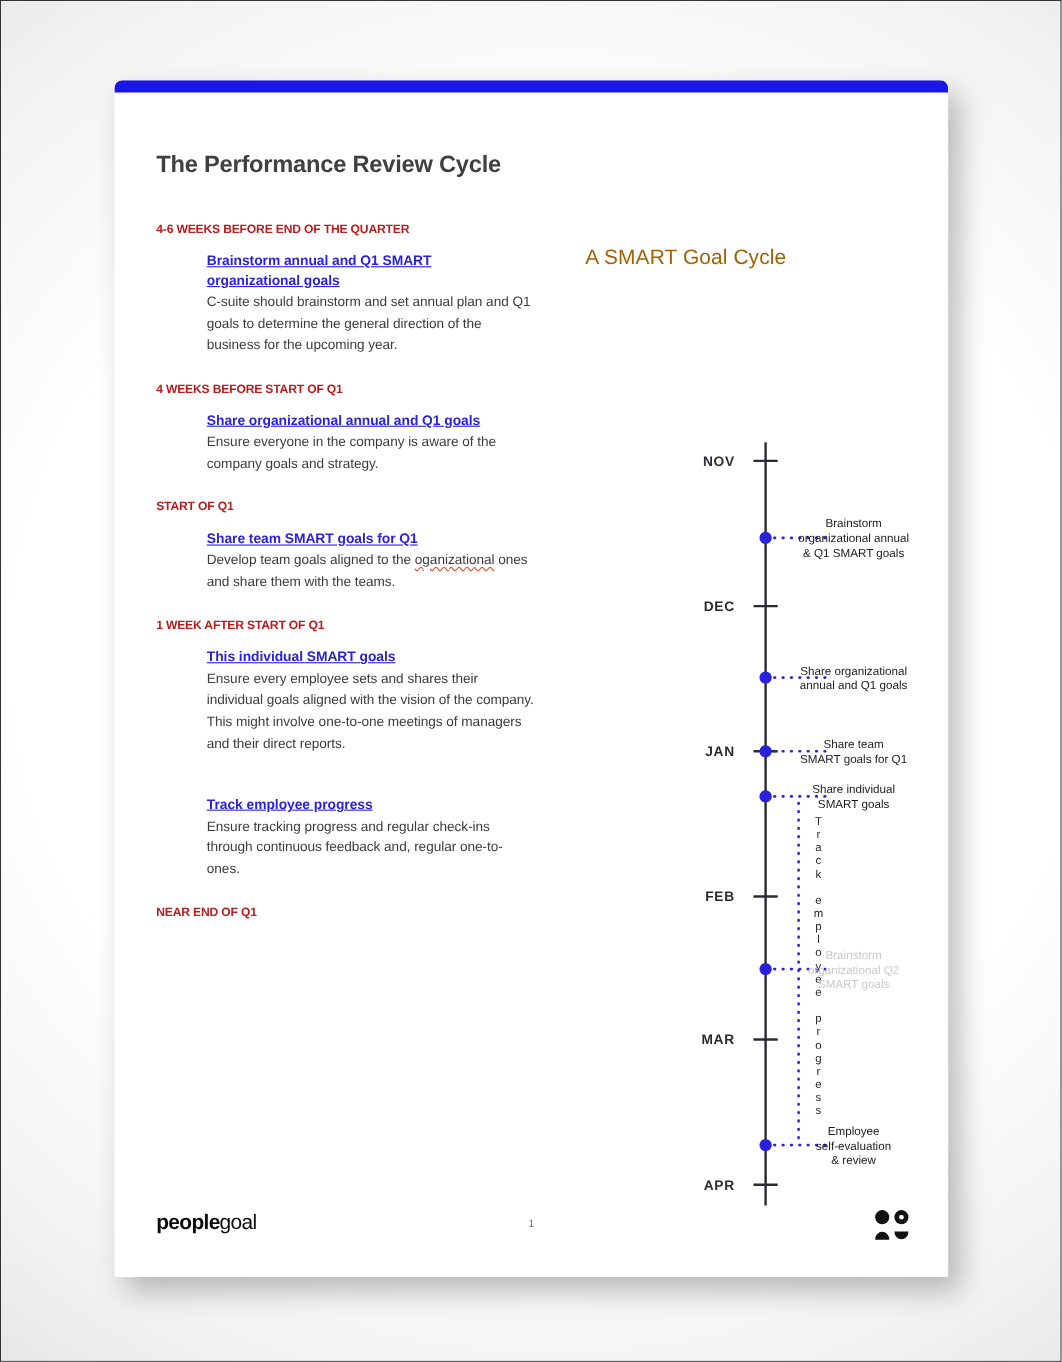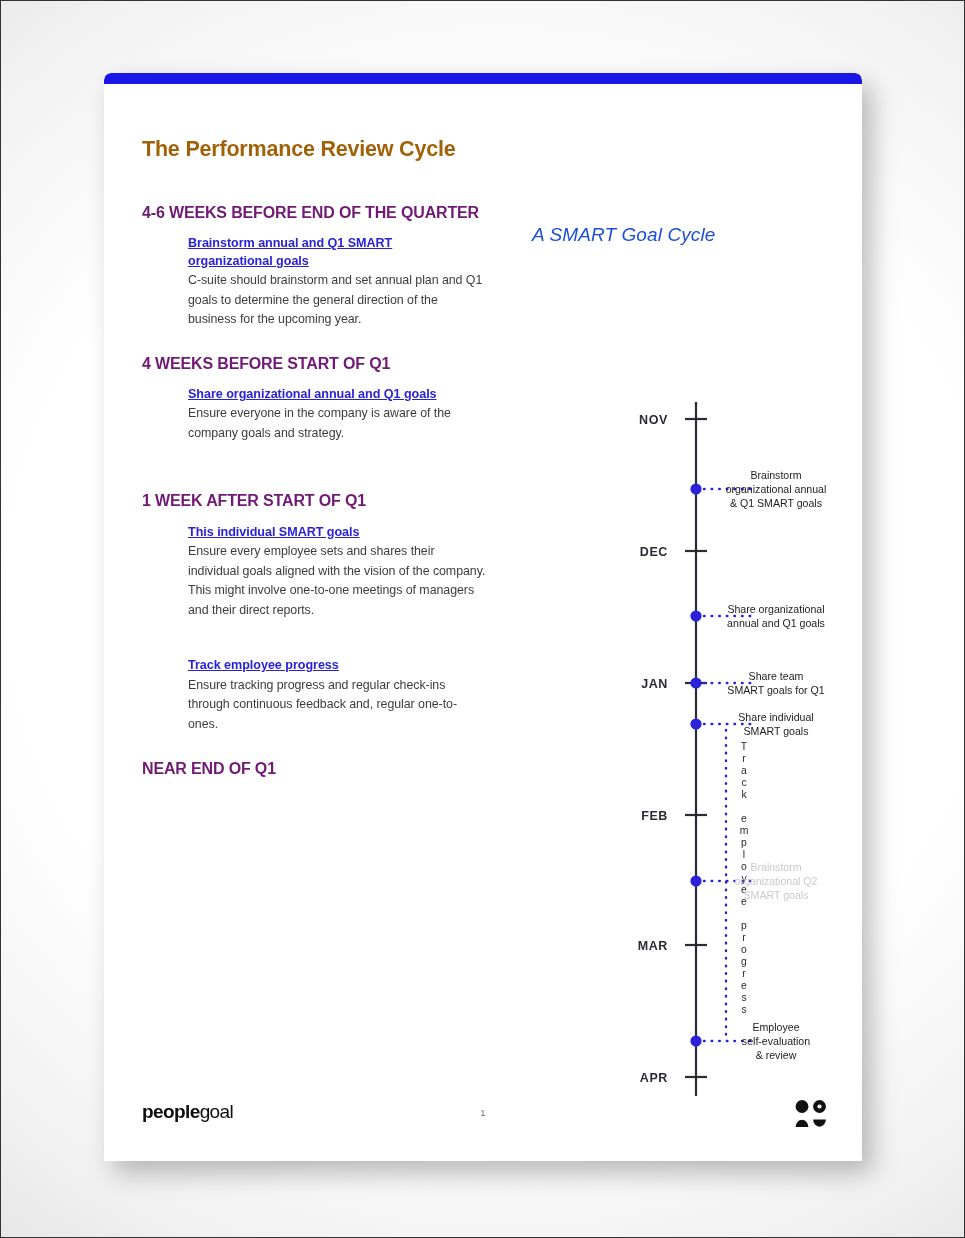--- a/index.html
+++ b/index.html
@@ -54,38 +54,38 @@
     height: 1077px;
   }
 
   
   .doc-title {
     position: absolute;
     left: 38px;
     top: 53px;
     font-size: 21.5px;
     font-weight: bold;
-    color: #a16207;
+    color: #404040;
     letter-spacing: -0.2px;
     text-align: right;
   }
 
   .left-col {
     position: absolute;
     left: 38px;
     top: 119px;
     width: 345px;
   }
 
   .phase { margin-bottom: 0; }
 
   .phase-heading {
-    font-size: 16px;
+    font-size: 11px;
     font-weight: bold;
-    color: #701a75;
+    color: #b91c1c;
     letter-spacing: -0.15px;
     line-height: 1.2;
   }
 
   .item {
     margin-left: 46px;
     margin-top: 13px;
   }
 
   .item-title {
@@ -121,23 +121,22 @@
     top: 140px;
     width: 340px;
     height: 760px;
   }
 
   .tl-title {
     position: absolute;
     left: 28px;
     top: 0;
     font-size: 19px;
-    color: #1d4ed8;
+    color: #a16207;
     letter-spacing: 0.1px;
-    font-style: italic;
   }
 
   .tl-svg {
     position: absolute;
     left: 0;
     top: 0;
   }
 
   .tl-axis-label {
     font-family: "Liberation Sans", sans-serif;
@@ -229,20 +228,27 @@
       <div class="phase">
         <div class="phase-heading">4 WEEKS BEFORE START OF Q1</div>
         <div class="item">
           <div class="item-title">Share organizational annual and Q1 goals</div>
           <div class="item-body">Ensure everyone in the company is aware of the company goals and strategy.</div>
         </div>
       </div>
 
       <div class="gap-a"></div>
 
+      <div class="phase">
+        <div class="phase-heading">START OF Q1</div>
+        <div class="item">
+          <div class="item-title">Share team SMART goals for Q1</div>
+          <div class="item-body"><span>Develop team goals aligned to the </span><span class="misspell">oganizational</span><span> ones and share them with the teams.</span></div>
+        </div>
+      </div>
 
       <div class="gap-a"></div>
 
       <div class="phase">
         <div class="phase-heading">1 WEEK AFTER START OF Q1</div>
         <div class="item">
           <div class="item-title">This individual SMART goals</div>
           <div class="item-body">Ensure every employee sets and shares their individual goals aligned with the vision of the company. This might involve one-to-one meetings of managers and their direct reports.</div>
         </div>
       </div>

